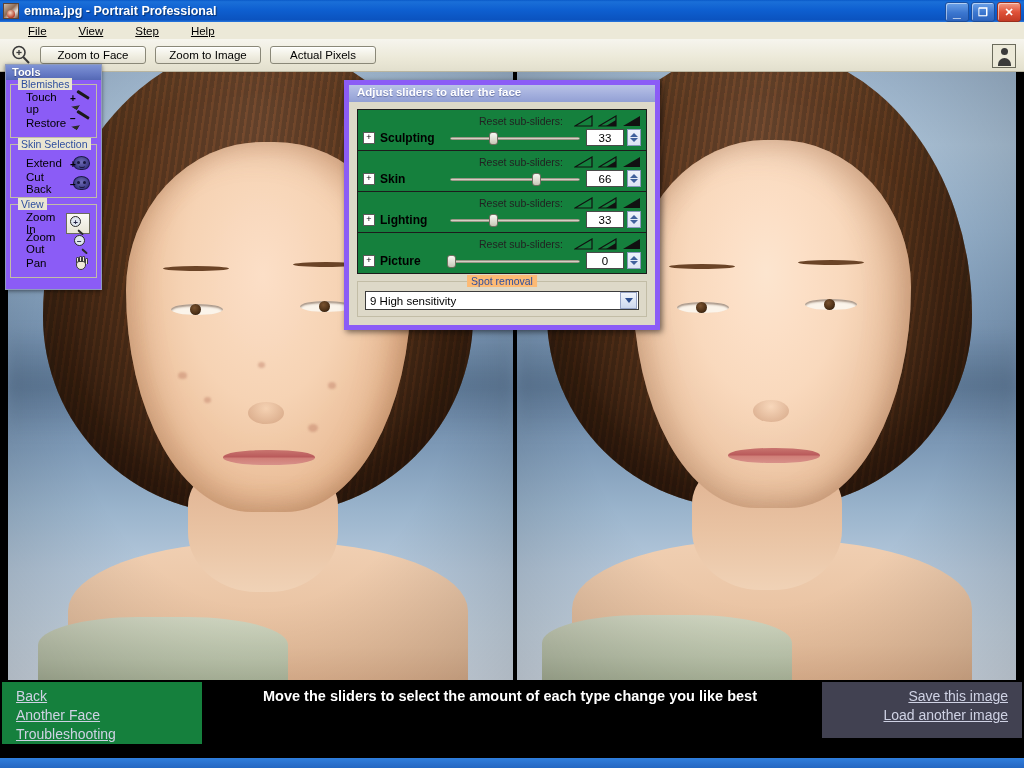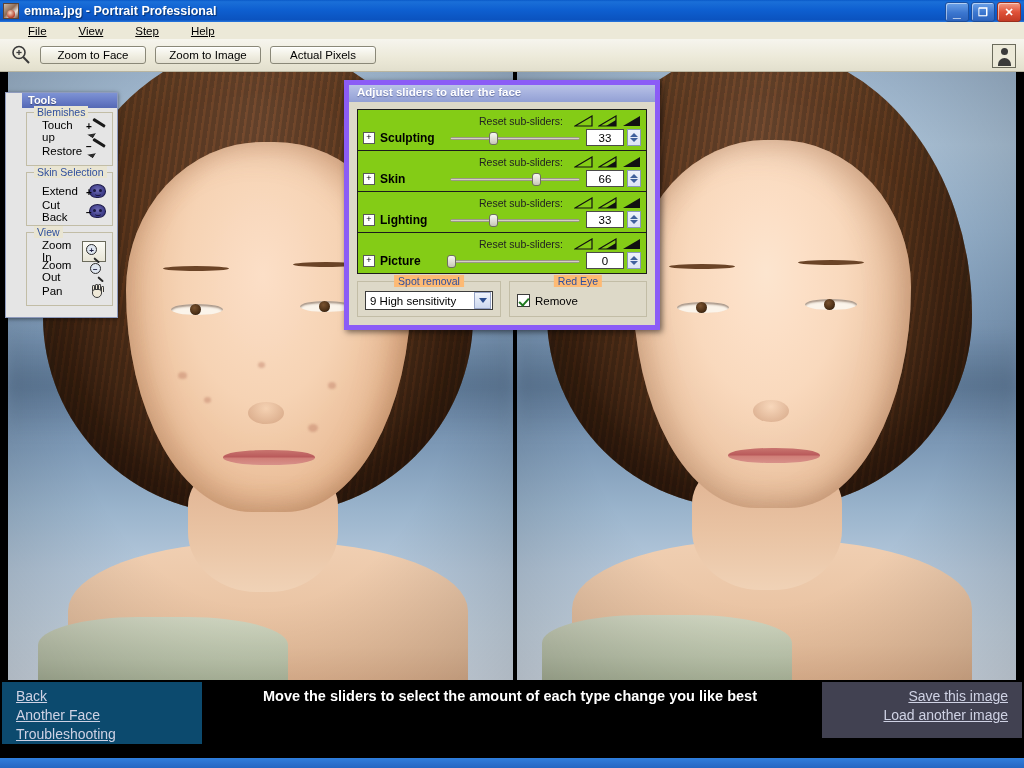--- a/index.html
+++ b/index.html
@@ -140,24 +140,23 @@
     background:linear-gradient(to bottom,#c9756f 0%,#b9595a 48%,#cf7d76 52%,#d8918a 100%);}
   .photo .blemish{position:absolute;border-radius:50%;background:rgba(182,116,92,.40);filter:blur(1.2px);}
   .photo .shade{
     position:absolute;inset:0;
     background:radial-gradient(ellipse at 50% 45%, rgba(0,0,0,0) 55%, rgba(0,0,0,.18) 100%);
     pointer-events:none;
   }
 
   
   .tools{
-    position:absolute;left:5px;top:92px;width:95px;
-    border:1px solid #8f9bbd;background:#e5e5e5;
+    position:absolute;left:5px;top:64px;width:95px;
+    border:1px solid #8f9bbd;background:#8b5cf6;
     box-shadow:0 1px 4px rgba(0,0,0,.5);
-    padding-left:16px;
   }
   .tools-hdr{
     height:15px;padding:1px 0 0 6px;box-sizing:border-box;
     background:linear-gradient(to bottom,#7e93d4,#6579c4 60%,#5468b4);
     color:#fff;font-size:11px;font-weight:bold;text-shadow:0 1px 1px rgba(0,0,0,.4);
   }
   .tools-body{padding:4px 4px 5px 4px;}
   .grp{
     border:1px solid #c2bda6;margin-bottom:6px;padding:8px 4px 4px 4px;position:relative;
   }
@@ -206,21 +205,21 @@
     position:absolute;left:344px;top:80px;width:306px;
     background:#ddd9c8;border:5px solid #8b5cf6;
     box-shadow:2px 2px 6px rgba(0,0,0,.55);
   }
   .dlg-hdr{
     height:17px;padding:1px 0 0 8px;box-sizing:border-box;
     background:linear-gradient(to bottom,#b9c2e6,#a3afdd 55%,#93a0d4);
     color:#ffffff;font-size:11.5px;font-weight:bold;text-shadow:0 1px 1px rgba(60,70,120,.55);
   }
   .dlg-body{padding:7px 8px 8px 8px;}
-  .slider-box{border:1px solid #1c1c1c;background:#84cc16;}
+  .slider-box{border:1px solid #1c1c1c;background:#15803d;}
   .srow{border-bottom:1px solid #1c1c1c;padding:3px 5px 4px 5px;}
   .srow:last-child{border-bottom:none;}
   .sr-top{display:flex;align-items:center;justify-content:flex-end;height:15px;}
   .sr-top .rl{font-size:10.5px;color:#222;margin-right:6px;}
   .ramp{width:19px;height:12px;margin-left:5px;position:relative;}
   .ramp svg{display:block;}
   .sr-bot{display:flex;align-items:center;margin-top:1px;}
   .expander{
     width:10px;height:10px;border:1px solid #5a5a5a;background:#fff;
     font-size:9px;line-height:8px;text-align:center;color:#000;flex:0 0 auto;margin-right:5px;
@@ -269,21 +268,21 @@
   .chk:after{content:"";position:absolute;left:3px;top:1px;width:4px;height:8px;
     border:solid #1f7a1f;border-width:0 2px 2px 0;transform:rotate(42deg);}
   .chklbl{font-size:11.5px;color:#000;}
 
   
   .bottombar{
     position:absolute;left:0;top:680px;width:1024px;height:78px;background:#000;
   }
   .bb-left{
     position:absolute;left:2px;top:2px;width:200px;height:62px;
-    background:#0c4a6e;padding:6px 0 0 14px;box-sizing:border-box;
+    background:#15803d;padding:6px 0 0 14px;box-sizing:border-box;
   }
   .bb-right{
     position:absolute;right:2px;top:2px;width:200px;height:56px;
     background:#414151;padding:6px 14px 0 0;box-sizing:border-box;text-align:right;
   }
   .blink{
     display:block;color:#cfd2e4;font-size:14px;text-decoration:underline;
     margin-bottom:3px;white-space:nowrap;cursor:pointer;
   }
   .bb-center{
@@ -633,27 +632,20 @@
       <div class="dlg-foot">
         <div class="fgrp spot">
           <div class="cap">Spot removal</div>
           <div class="combo">
             <span class="val">9 High sensitivity</span>
             <span class="arw">
                 <i></i>
               </span>
           </div>
         </div>
-        <div class="fgrp eye">
-          <div class="cap">Red Eye</div>
-          <div class="chkrow">
-            <span class="chk"></span>
-            <span class="chklbl">Remove</span>
-          </div>
-        </div>
       </div>
 
     </div>
   </div>
 
   <div class="bottombar">
     <div class="bb-left">
       <span class="blink">Back</span>
       <span class="blink">Another Face</span>
       <span class="blink">Troubleshooting</span>

